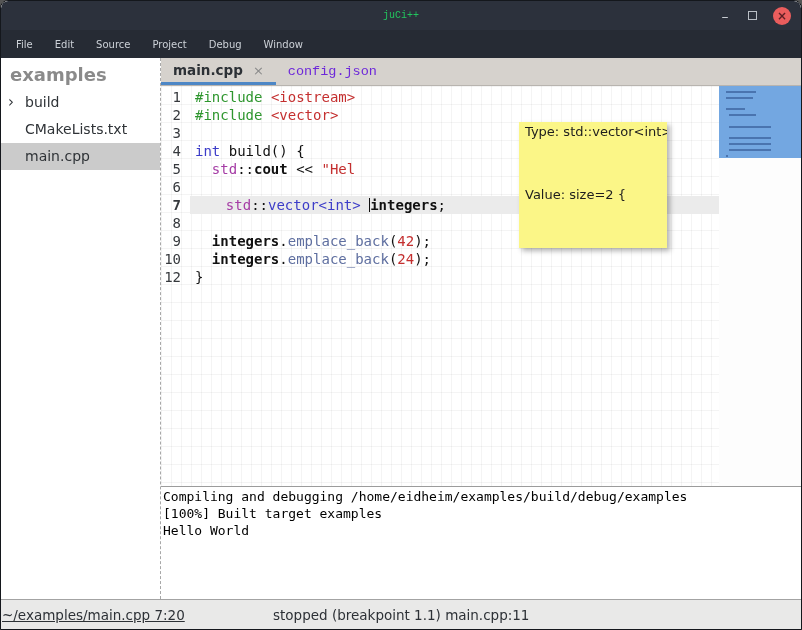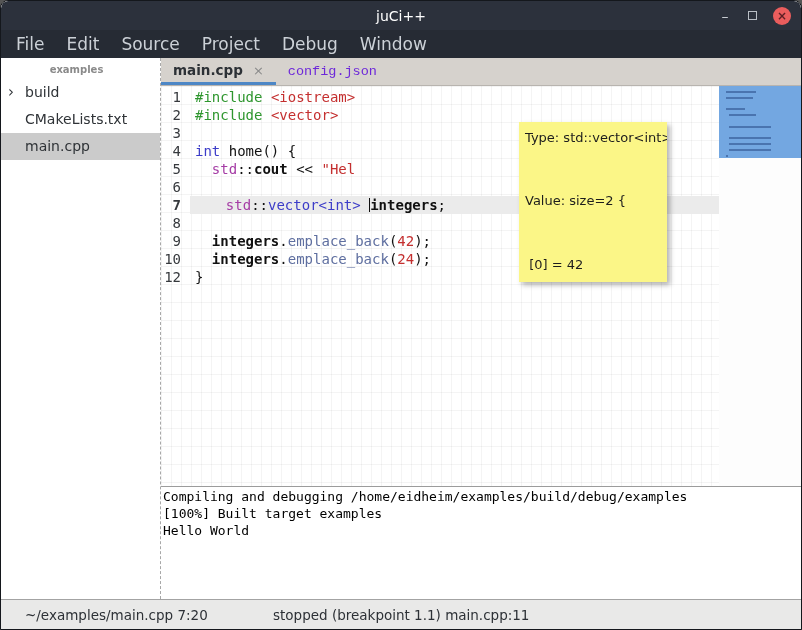--- a/index.html
+++ b/index.html
@@ -7,35 +7,35 @@
   .window {
     width:802px; height:630px; position:relative; overflow:hidden;
     border:1px solid #14171c; border-radius:8px 8px 0 0; background:#fff;
   }
   
   .titlebar {
     height:29px; background:var(--c-titlebar); position:relative;
     display:flex; align-items:center; justify-content:center;
     border-radius:7px 7px 0 0;
   }
-  .titlebar .title { color:#ffffff; font-size:14px; }
+  .titlebar .title { color:#22c55e; font-size:10px;font-family:Liberation Mono, monospace; }
   .win-controls { position:absolute; right:10px; top:0; height:29px; display:flex; align-items:center; gap:16px; }
   .btn-min { color:#c8ccd2; font-size:14px; width:14px; text-align:center; cursor:default; }
   .btn-restore { width:9px; height:9px; border:1.5px solid #b9bec5; background:transparent; }
   .btn-close {
     width:18px; height:18px; border-radius:50%; background:var(--c-close_button);
     color:#5d1f24; font-size:12px; font-weight:bold; display:flex; align-items:center; justify-content:center;
   }
   
   .menubar { height:28px; background:var(--c-menubar); display:flex; align-items:center; padding-left:4px; }
-  .menu-item { color:#ccd1d7; font-size:17px; padding:4px 11px; }
+  .menu-item { color:#ccd1d7; font-size:10px; padding:4px 11px; }
   
   .main { display:flex; height:541px; }
   .sidebar { width:160px; background:#fff; border-right:1px dashed #a8a8a8; flex:none; }
-  .side-header { color:#8a8a8a; font-weight:bold; font-size:10px; padding:6px 17px 4px 9px;text-align:center; }
+  .side-header { color:#8a8a8a; font-weight:bold; font-size:18px; padding:6px 17px 4px 9px; }
   .tree-item { position:relative; height:27px; line-height:27px; padding-left:24px; font-size:14px; color:#2f3337; }
   .tree-item .chevron { position:absolute; left:7px; top:0; color:#2f3337; font-size:15px; }
   .tree-item.selected { background:var(--c-selected_item_bg); }
   .content { flex:1; display:flex; flex-direction:column; position:relative; }
   
   .tabbar { height:28px; background:var(--c-tabbar_bg); display:flex; border-bottom:1px solid #b8b4af; flex:none; }
   .tab { display:flex; align-items:center; padding:0 12px; font-size:13.5px; gap:10px; }
   .tab.active { font-weight:bold; color:#2d3136; border-bottom:3px solid var(--c-accent); }
   .tab.inactive { color:#6d28d9;font-family:Liberation Mono, monospace; }
   .tab .tab-close { color:#8a8a8a; font-weight:normal; font-size:13px; }
@@ -62,36 +62,36 @@
   .seg-fn { color:var(--c-fn); }
   .seg-b { font-weight:bold; color:#111; }
   .seg-pl { color:#111; }
   .caret { display:inline-block; border-left:1.5px solid #101010; height:14px; vertical-align:-2px; }
   
   .minimap { position:absolute; right:0; top:0; width:82px; height:400px; background:#fdfdfd; }
   .minimap-slider { width:82px; height:72px; background:var(--c-minimap); padding:5px 0 0 7px; }
   .mm-line { height:2px; margin-bottom:3.8px; background:rgba(25,55,115,0.45); }
   
   .tooltip {
-    position:absolute; left:358px; top:64px; width:148px; height:160px; z-index:30;
+    position:absolute; left:358px; top:64px; width:148px; height:126px; z-index:30;
     background:var(--c-tooltip_bg); box-shadow:3px 3px 5px rgba(0,0,0,0.3);
-    padding:6px 6px; font-size:13px; color:#1d1d1d; overflow:hidden;
+    padding:0 6px; font-size:13px; color:#1d1d1d; overflow:hidden;
   }
   .tooltip .type-line { line-height:19px; white-space:pre; }
   .tooltip .value-block { margin-top:26px; }
   .tooltip .value-line { line-height:20px; white-space:pre;margin-top:44px; }
   
   .terminal { height:113px; border-top:1px solid #9c9c9c; background:#fff; font-family:"DejaVu Sans Mono", monospace; font-size:13px; color:#000; padding:1px 2px; flex:none; }
   .term-line { height:17px; line-height:17px; white-space:pre; }
   
   .statusbar {
     height:30px; background:var(--c-statusbar_bg); border-top:1px solid #a3a3a3;
     position:relative; display:flex; align-items:center; font-size:13.5px; color:#2d3136;
   }
-  .status-left { margin-left:24px; }
+  .status-left { margin-left:1px;text-decoration:underline; }
   .status-center { position:absolute; left:272px; }
 </style>
 </head>
 <body>
 
 <div class="window">
 
   <div class="titlebar">
     <span class="title">juCi++</span>
     <div class="win-controls">
@@ -147,21 +147,21 @@
             <div class="code-line">
               <span class="lnum">2</span>
               <span class="ltext"><span class="seg-pp">#include</span><span class="seg-pl"> </span><span class="seg-str">&lt;vector&gt;</span></span>
             </div>
             <div class="code-line">
               <span class="lnum">3</span>
               <span class="ltext"></span>
             </div>
             <div class="code-line">
               <span class="lnum">4</span>
-              <span class="ltext"><span class="seg-kw">int</span><span class="seg-pl"> home() {</span></span>
+              <span class="ltext"><span class="seg-kw">int</span><span class="seg-pl"> build() {</span></span>
             </div>
             <div class="code-line">
               <span class="lnum">5</span>
               <span class="ltext"><span class="seg-pl">  </span><span class="seg-ns">std</span><span class="seg-pl">::</span><span class="seg-b">cout</span><span class="seg-pl"> &lt;&lt; </span><span class="seg-str">"Hel</span></span>
             </div>
             <div class="code-line">
               <span class="lnum">6</span>
               <span class="ltext"></span>
             </div>
             <div class="code-line hl-current">

